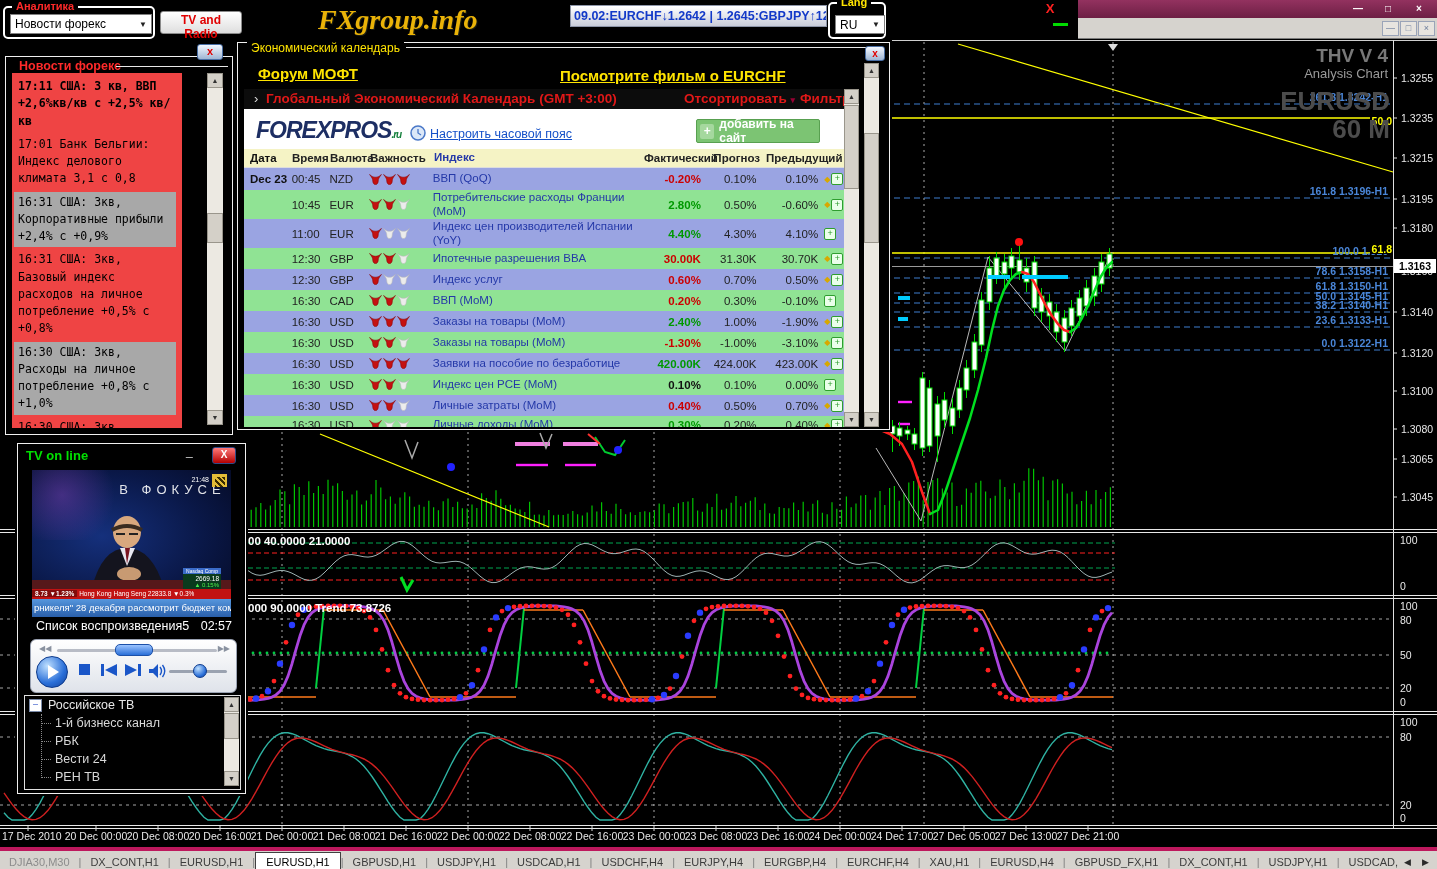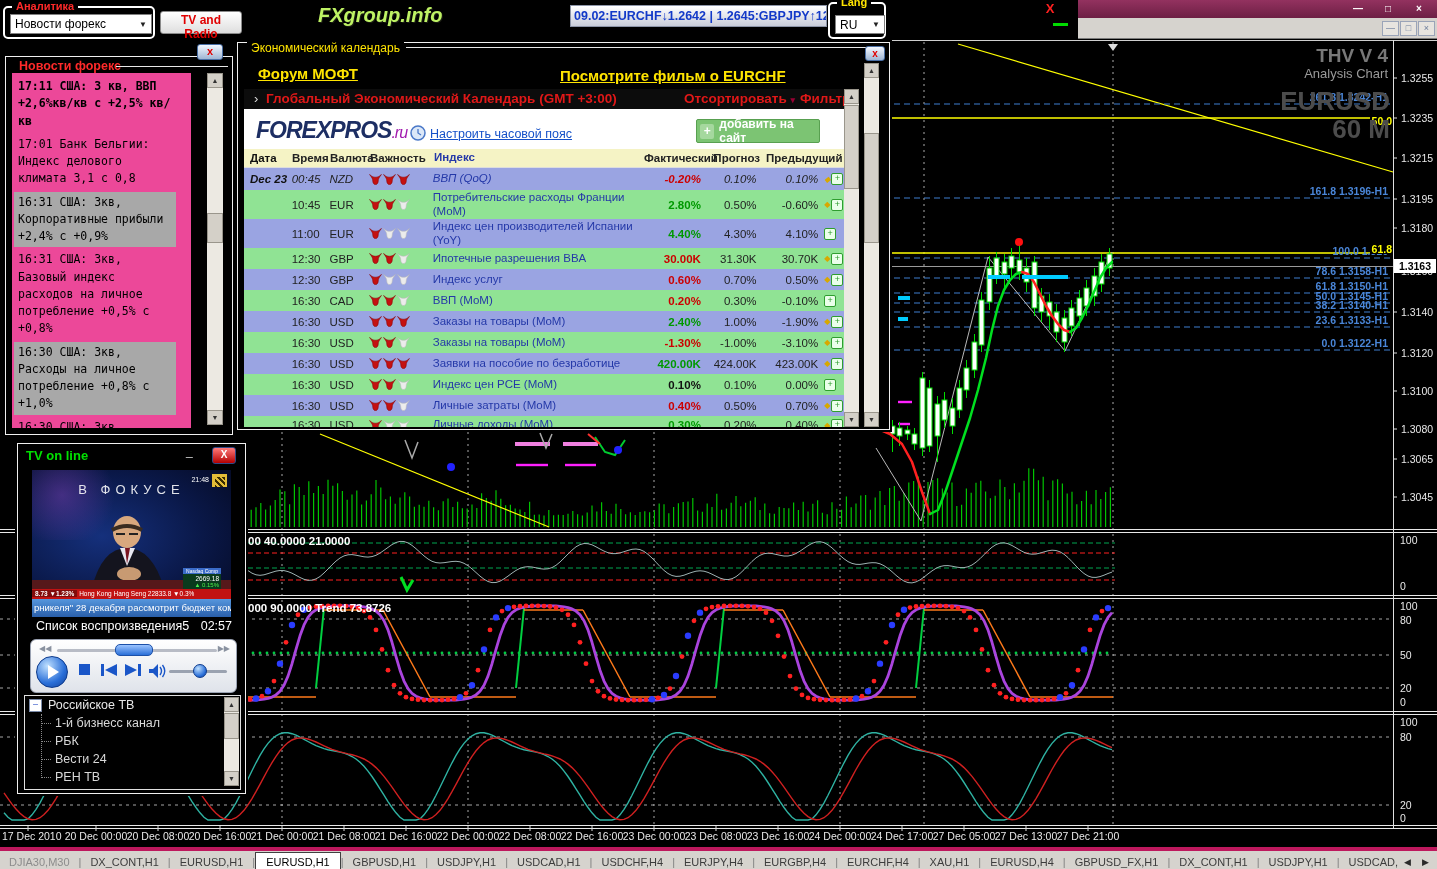--- a/index.html
+++ b/index.html
@@ -9,22 +9,22 @@
   
   #toolbar{position:absolute;left:0;top:0;width:1078px;height:40px;background:#000;z-index:30;}
   .grpbox{position:absolute;border:2px solid #fff;border-radius:5px;background:#000;}
   .grplabel{position:absolute;top:-8px;left:7px;background:#000;padding:0 4px;font-size:11px;font-weight:bold;}
   .red{color:#ff2a2a;} .yellow{color:#ffe400;}
   .selectbox{position:absolute;background:#fff;border:1px solid #808080;display:flex;align-items:center;
              justify-content:space-between;font-size:12px;color:#000;padding:0 4px;cursor:default;}
   .caret{font-size:8px;color:#222;margin-left:6px;}
   #tv-radio-btn{position:absolute;left:160px;top:11px;width:82px;height:23px;border:1px solid #8a8a8a;border-radius:3px;
         background:linear-gradient(#ffffff,#dedede);color:#e00000;font-weight:bold;font-size:12px;cursor:pointer;}
-  #logo{position:absolute;left:318px;top:4px;width:170px;height:32px;font-family:Liberation Sans, sans-serif;
-        font-style:italic;font-weight:bold;font-size:20px;color:#bef264;text-shadow:1px 1px 0 #1c1e14;}
+  #logo{position:absolute;left:318px;top:4px;width:170px;height:32px;font-family:Liberation Serif, serif;
+        font-style:italic;font-weight:bold;font-size:28px;color:#eab308;text-shadow:1px 1px 0 #1c1e14;}
   #quote-ticker{position:absolute;left:570px;top:5px;width:252px;height:20px;background:linear-gradient(#ffffff,#c9cdd9);
         border:1px solid #8d95a8;color:#1239c8;font-weight:bold;font-size:12.5px;line-height:20px;
         white-space:nowrap;overflow:hidden;padding-left:3px;}
   #panel-close{position:absolute;left:1042px;top:1px;width:16px;height:15px;color:#ff2020;font-weight:900;
         font-size:13px;line-height:15px;text-align:center;cursor:pointer;}
   #panel-min{position:absolute;left:1053px;top:23px;width:15px;height:3px;background:#00dc00;cursor:pointer;}
   
   #titlebar{position:absolute;left:1078px;top:0;width:359px;height:18px;
         background:linear-gradient(#93325f,#6d1f44);z-index:29;}
   .tbtn{position:absolute;top:2px;width:30px;height:14px;color:#fff;font-size:10px;line-height:13px;
@@ -32,37 +32,37 @@
   #subtitlebar{position:absolute;left:1078px;top:18px;width:359px;height:20px;background:#d6d3ce;
         border-bottom:1px solid #7a7a7a;z-index:29;}
   .sbtn{position:absolute;top:3px;width:15px;height:13px;border:1px solid #9aa4b8;background:#e7e4df;
         color:#6b7d9b;font-size:9px;line-height:12px;text-align:center;cursor:pointer;}
   
   .win{position:absolute;background:#000;border:1px solid #f0f0f0;box-shadow:0 0 0 2px #000;}
   .win-line{position:absolute;height:1px;background:#e8e8e8;}
   .xbtn{position:absolute;border:1px solid #4a6fa5;border-radius:3px;background:linear-gradient(#f4f8ff,#9fb6d4);
         color:#e00000;font-weight:bold;text-align:center;cursor:pointer;}
   
-  #news-content{position:absolute;left:6px;top:16px;width:166px;height:352px;background:#ec4899;overflow:hidden;
-        padding:3px 13px 0 0;}
+  #news-content{position:absolute;left:6px;top:16px;width:166px;height:352px;background:#ef4444;overflow:hidden;
+        padding:3px 4px 0 0;}
   .news-item{margin:0 2px 2px 2px;padding:2px 4px;font-family:"DejaVu Sans Mono",monospace;
         font-size:11.5px;line-height:1.5;color:#000;}
   .news-hl{background:#a8a8a8;}
   .sb{position:absolute;background:#ece9e2;}
   .sb-btn{position:absolute;left:0;width:100%;height:15px;background:#d4d0c8;border:1px solid #9a968c;
         font-size:7px;color:#333;text-align:center;line-height:14px;box-sizing:border-box;cursor:pointer;}
   .sb-thumb{position:absolute;left:0;width:100%;background:#d4d0c8;border:1px solid #9a968c;box-sizing:border-box;cursor:pointer;}
   
   #cal-links a,#cal-links span{cursor:pointer;}
   .cal-link{position:absolute;color:#ffe400;font-weight:bold;font-size:15px;text-decoration:underline;}
   #cal-gec{position:absolute;left:6px;top:46px;width:602px;height:20px;background:#0c0c0c;}
   .gec-red{color:#e01818;font-weight:bold;font-size:13.5px;}
   #cal-white{position:absolute;left:6px;top:66px;width:602px;height:318px;background:#fff;overflow:hidden;}
   #fxp-logo{position:absolute;left:12px;top:8px;font-style:italic;font-weight:900;font-size:23px;color:#1d2e63;letter-spacing:-1px;}
-  #fxp-ru{font-size:16px;color:#a21caf;font-weight:normal;}
+  #fxp-ru{font-size:10px;color:#15803d;font-weight:bold;}
   #tz-link{position:absolute;left:186px;top:18px;color:#1450c8;font-size:12.5px;text-decoration:underline;cursor:pointer;}
   #add-btn{position:absolute;left:452px;top:10px;width:122px;height:22px;background:#7cc473;border:1px solid #58a050;
         border-radius:2px;color:#fff;font-weight:bold;font-size:12px;display:flex;align-items:center;cursor:pointer;}
   #add-btn .plus{display:inline-block;width:15px;height:15px;background:#a5d89e;color:#fff;text-align:center;
         line-height:14px;margin:0 5px 0 3px;border-radius:2px;}
   #cal-table{position:absolute;left:0px;top:40px;width:602px;}
   .cal-head{display:flex;background:#f5f3c5;border-bottom:1px solid #ddd;font-size:11.5px;font-weight:bold;color:#222;
         height:18px;align-items:center;}
   .cal-row{display:flex;font-size:11.5px;align-items:center;}
   .c-date{width:42px;padding-left:6px;font-weight:bold;color:#111;}
@@ -74,21 +74,21 @@
   .c-for,.c-prev{width:56px;text-align:right;color:#222;padding-right:6px;box-sizing:border-box;}
   .c-prev{width:62px;}
   .c-ico{width:22px;display:flex;align-items:center;}
   .star{color:#d8a800;font-size:8px;margin-right:1px;}
   .plusbox{display:inline-block;width:10px;height:10px;border:1px solid #2f9e2f;color:#2f9e2f;background:#eaffea;
         font-size:9px;line-height:9px;text-align:center;border-radius:2px;}
   
   #tv-video{position:absolute;left:14px;top:26px;width:199px;height:147px;overflow:hidden;
         background:radial-gradient(ellipse at 35% 45%, #15307c 0%, #0a1848 55%, #04081f 100%);}
   #tv-caption{position:absolute;left:0;top:12px;width:100%;text-align:center;color:rgba(255,255,255,.88);
-        font-size:13px;letter-spacing:5px;}
+        font-size:13px;letter-spacing:5px;padding-left:41px;}
   #tv-clock{position:absolute;right:22px;top:6px;color:#fff;font-size:7px;}
   #tv-chanlogo{position:absolute;right:4px;top:4px;width:15px;height:13px;background:#e3bc38;overflow:hidden;}
   #tv-chanlogo:before{content:"";position:absolute;left:3px;top:3px;width:10px;height:10px;
         background:repeating-linear-gradient(45deg,#3a2c00 0 2px,#e3bc38 2px 4px);}
   #tv-desk{position:absolute;left:0;top:110px;width:100%;height:12px;background:#56181a;}
   #tv-badge{position:absolute;right:10px;top:98px;width:38px;height:21px;font-family:"Liberation Sans",sans-serif;}
   #tv-badge .bhead{background:#3a6bc8;color:#fff;font-size:5px;line-height:6px;text-align:center;}
   #tv-badge .bbody{background:#0a3a1d;color:#fff;font-size:6.5px;line-height:7px;text-align:right;padding:1px 2px 0 0;}
   #tv-badge .bchg{color:#4cf04c;font-size:6px;display:block;}
   #tv-tickred{position:absolute;left:0;top:119px;width:100%;height:10px;background:#c11212;color:#fff;
@@ -903,21 +903,21 @@
             <div class="c-date">Дата</div>
             <div class="c-time">Время</div>
             <div class="c-cur">Валюта</div>
             <div class="c-imp">Важность</div>
             <div class="c-idx">Индекс</div>
             <div class="c-act">Фактический</div>
             <div class="c-for">Прогноз</div>
             <div class="c-prev">Предыдущий</div>
           </div>
         <div id="cal-rows">
-            <div class="cal-row" style="background: rgb(154, 164, 226); height: 22px; font-style: italic;">
+            <div class="cal-row" style="background: rgb(154, 164, 226); height: 22px;">
               <div class="c-date">Dec 23</div>
               <div class="c-time">00:45</div>
               <div class="c-cur">NZD</div>
               <div class="c-imp">
                 <svg width="13" height="11" viewBox="0 0 14 12">
                   <path d="M0.5,0.5 C3,4 4,5 4,7.5 C4,10 5.5,11.5 7,11.5 C8.5,11.5 10,10 10,7.5 C10,5 11,4 13.5,0.5 C10.5,3 9.5,3.5 7,3.5 C4.5,3.5 3.5,3 0.5,0.5 Z" fill="#c41111" stroke="#8a0000" stroke-width="0.6"></path>
                 </svg>
                 <svg width="13" height="11" viewBox="0 0 14 12">
                   <path d="M0.5,0.5 C3,4 4,5 4,7.5 C4,10 5.5,11.5 7,11.5 C8.5,11.5 10,10 10,7.5 C10,5 11,4 13.5,0.5 C10.5,3 9.5,3.5 7,3.5 C4.5,3.5 3.5,3 0.5,0.5 Z" fill="#c41111" stroke="#8a0000" stroke-width="0.6"></path>
                 </svg>

